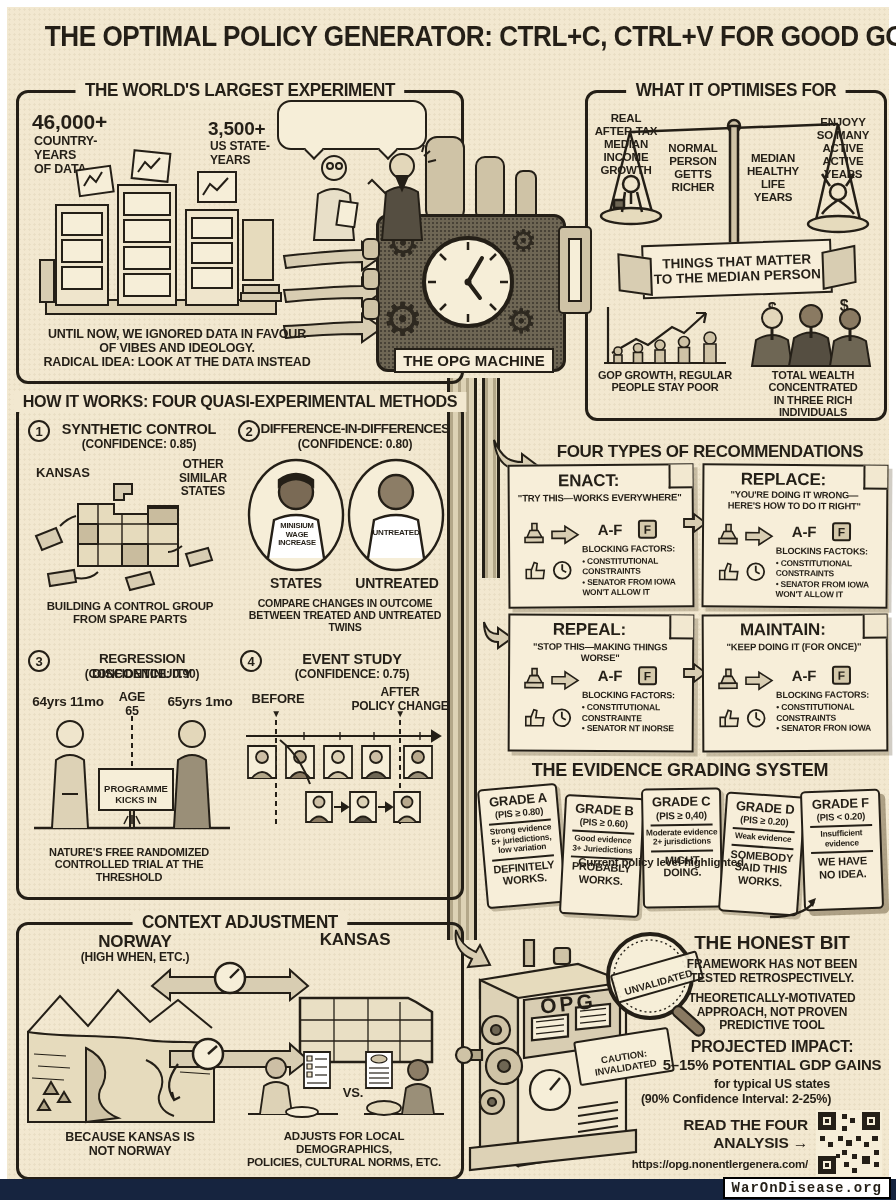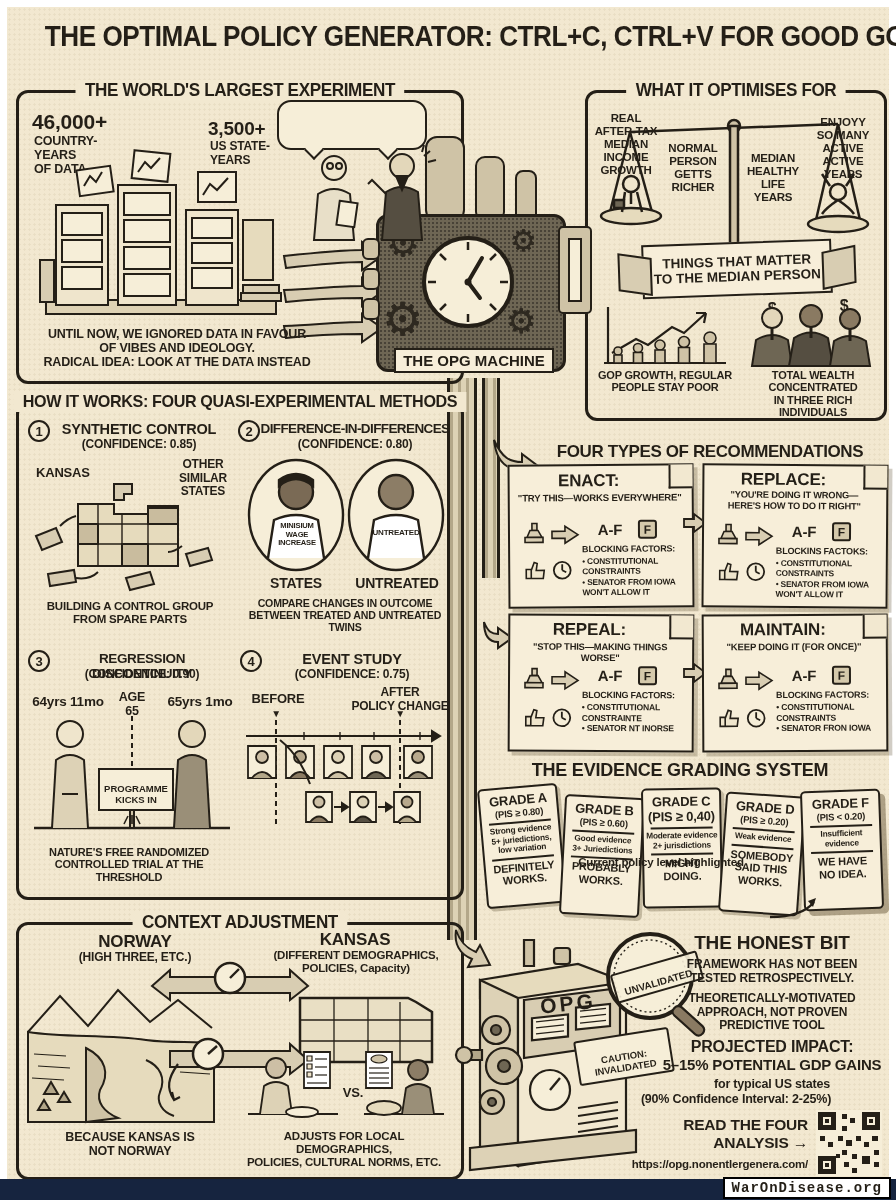--- a/index.html
+++ b/index.html
@@ -576,21 +576,21 @@
     <div class="t" style="position:static;font-size:9.5px;">(PIS ≥ 0.60)</div>
     <div class="gdiv"></div>
     <div class="t" style="position:static;font-size:8.3px;font-weight:600;">Good evidence
 3+ Juriedictions</div>
     <div class="gdiv"></div>
     <div class="t" style="position:static;font-size:11px;">PROBABLY
 WORKS.</div>
   </div>
   <div class="gcard" style="left:642px;top:788px;transform:rotate(-1deg);">
     <div class="t" style="position:static;font-size:13px;">GRADE C</div>
-    <div class="t" style="position:static;font-size:13px;">(PIS ≥ 0,40)</div>
+    <div class="t" style="position:static;font-size:10px;">(PIS ≥ 0,40)</div>
     <div class="gdiv"></div>
     <div class="t" style="position:static;font-size:8.3px;font-weight:600;">Moderate evidence
 2+ jurisdictions</div>
     <div class="gdiv"></div>
     <div class="t" style="position:static;font-size:11px;">MIGHT
 DOING.</div>
   </div>
   <div class="gcard" style="left:722px;top:794px;transform:rotate(4deg);">
     <div class="t" style="position:static;font-size:13px;">GRADE D</div>
     <div class="t" style="position:static;font-size:9.5px;">(PIS ≥ 0.20)</div>
@@ -614,24 +614,22 @@
   <div class="t" style="left:556px;top:856px;width:210px;font-size:11.5px;white-space:nowrap;">Current policy level highlighted</div>
   <svg style="left:768px;top:896px;" width="54" height="24" viewBox="0 0 54 24">
     <path d="M2,21 C22,21 38,16 46,6" fill="none" stroke="#241f17" stroke-width="2.4"></path>
     <path d="M48,2 l-8,3 5,6 z" fill="#241f17"></path>
   </svg>
 
   <div class="panel" style="left:16px;top:922px;width:442px;height:252px;">
     <div class="plabel">CONTEXT ADJUSTMENT</div>
   </div>
   <div class="t" style="left:70px;top:932px;width:130px;font-size:17px;">NORWAY</div>
-  <div class="t" style="left:60px;top:951px;width:150px;font-size:12px;">(HIGH THREE, ETC.)</div>
+  <div class="t" style="left:60px;top:951px;width:150px;font-size:12px;">(HIGH WHEN, ETC.)</div>
   <div class="t" style="left:290px;top:930px;width:130px;font-size:17px;">KANSAS</div>
-  <div class="t" style="left:270px;top:949px;width:172px;font-size:11.5px;">(DIFFERENT DEMOGRAPHICS,
-POLICIES, Capacity)</div>
   <svg style="left:26px;top:974px;" width="190" height="150" viewBox="0 0 190 150">
     <g stroke="#241f17" stroke-width="2" fill="#efe5cc">
       <path d="M2,58 L34,22 L62,52 L92,16 L124,48 L152,26 L186,54" fill="none"></path>
       <path d="M2,58 C40,64 80,60 120,66 C150,70 170,66 188,70 L188,148 L2,148 Z" fill="#e6dbbd"></path>
       <path d="M60,74 C80,84 84,100 74,116 C70,128 78,138 92,144 L60,148 Z" fill="#cfc3a6"></path>
       <path d="M120,86 C134,92 140,104 134,118 C130,128 136,138 148,142" fill="none"></path>
       <g stroke-width="1.2">
           <line x1="8" y1="80" x2="40" y2="82"></line>
           <line x1="12" y1="92" x2="44" y2="94"></line>
           <line x1="6" y1="104" x2="38" y2="106"></line>

